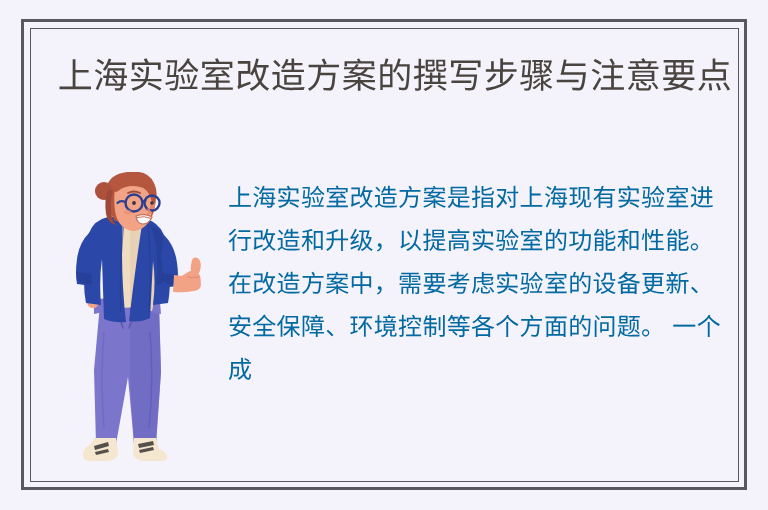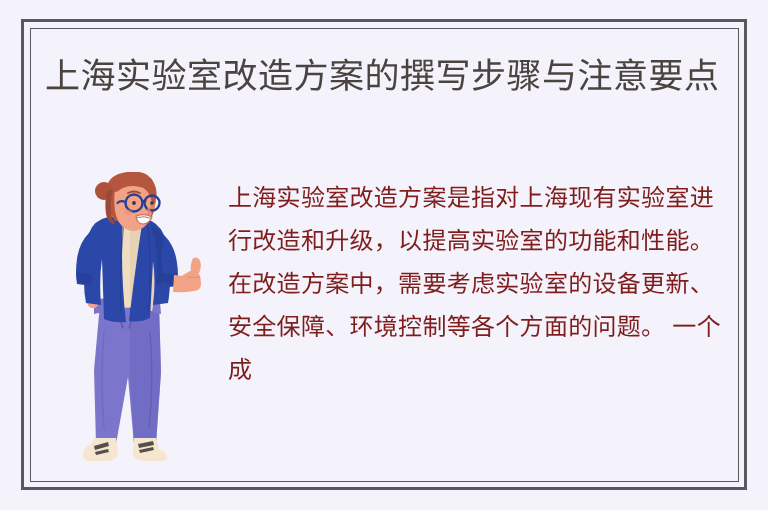--- a/index.html
+++ b/index.html
@@ -60,30 +60,31 @@
     left: 45px;
     top: 52px;
     width: 700px;
     font-size: 35px;
     line-height: 48px;
     letter-spacing: 0.5px;
     color: #4a4440;
     font-weight: 400;
     margin: 0;
     white-space: normal;
+    text-align: center;
   }
 
   .body-text {
     position: absolute;
     left: 228px;
     top: 176px;
     width: 506px;
     font-size: 24px;
     line-height: 43px;
-    color: #7f1d1d;
+    color: #0369a1;
     margin: 0;
     letter-spacing: 0.3px;
   }
 
   
   .illustration {
     position: absolute;
     left: 64px;
     top: 172px;
     width: 150px;

